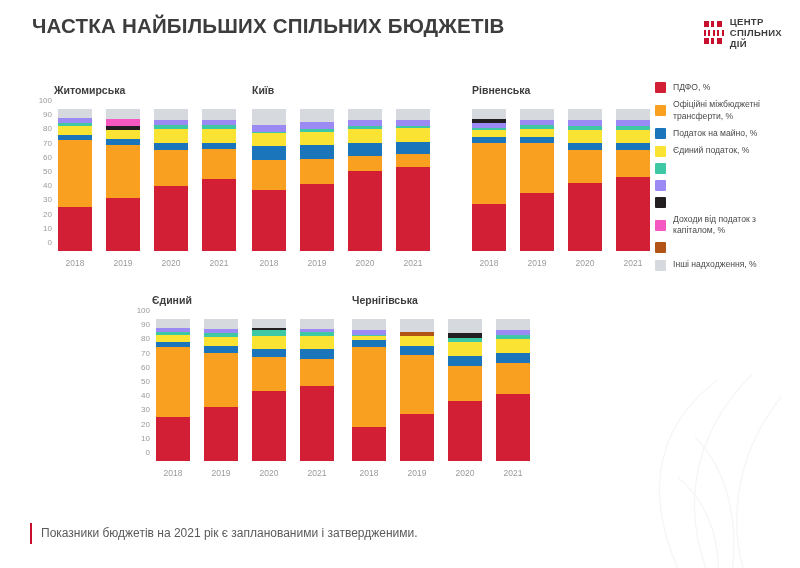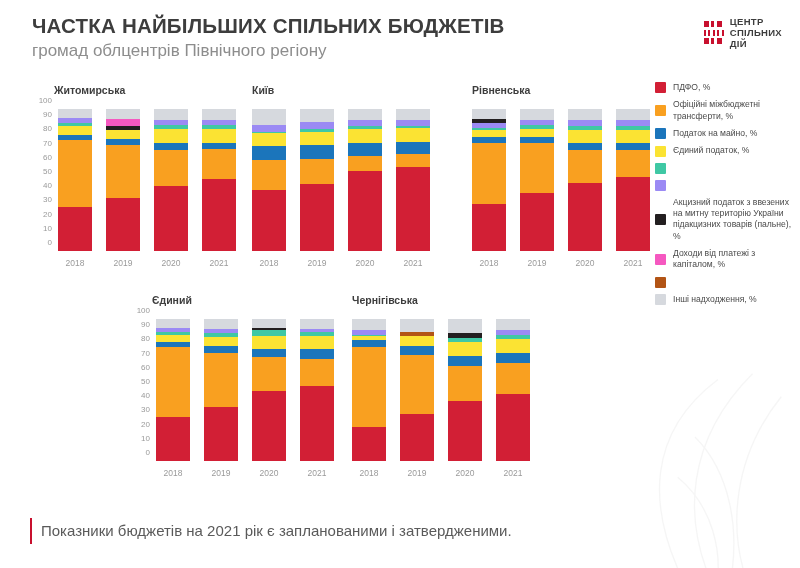--- a/index.html
+++ b/index.html
@@ -56,38 +56,37 @@
   
   .legend{position:absolute;left:655px;top:82px;width:140px;}
   .leg-item{display:flex;align-items:center;margin-bottom:6px;}
   .leg-swatch{
     width:11px;height:11px;flex:0 0 11px;margin-right:7px;border-radius:1px;
   }
   .leg-label{font-size:8.6px;color:#4a4a4a;line-height:1.32;}
   
   .footer{position:absolute;left:30px;bottom:24px;display:flex;}
   .footer-bar{width:2px;background:#c8102e;margin-right:9px;flex:0 0 2px;}
-  .footer-txt{font-size:15px;color:#5a5a5a;line-height:1.75;text-align:right;}
+  .footer-txt{font-size:12px;color:#5a5a5a;line-height:1.75;text-align:right;}
 </style>
 </head>
 <body>
 
 <svg class="watermark" viewBox="0 0 200 200">
   <g fill="none" stroke="#b9b9b9" stroke-width="1.2">
     <path d="M120 10 C60 55, 55 120, 95 195"></path>
     <path d="M150 5 C95 60, 85 130, 120 198"></path>
     <path d="M175 25 C135 75, 125 140, 150 198"></path>
     <path d="M100 60 C130 90, 140 140, 130 190"></path>
     <path d="M85 95 C115 120, 125 160, 118 195"></path>
   </g>
 </svg>
 
 <div class="header">
   <h1 class="title">ЧАСТКА НАЙБІЛЬШИХ СПІЛЬНИХ БЮДЖЕТІВ</h1>
-  <h2 class="subtitle">громад облцентрів Північного регіону</h2>
 </div>
 
 <div class="logo">
   <div class="logo-mark">
     <div class="logo-row">
       <div class="lg" style="width:5px;height:6px"></div>
       <div class="lg" style="width:3px;height:6px"></div>
       <div class="lg" style="width:5px;height:6px"></div>
     </div>
     <div class="logo-row">
@@ -430,25 +429,24 @@
       <div class="leg-label">Єдиний податок, %</div>
     </div>
     <div class="leg-item">
       <div class="leg-swatch" style="background: rgb(63, 200, 164);"></div>
     </div>
     <div class="leg-item">
       <div class="leg-swatch" style="background: rgb(155, 138, 244);"></div>
     </div>
     <div class="leg-item">
       <div class="leg-swatch" style="background: rgb(35, 31, 32);"></div>
-      <div class="leg-label">Акцизний податок з ввезених на митну територію України підакцизних товарів (пальне), %</div>
     </div>
     <div class="leg-item">
       <div class="leg-swatch" style="background: rgb(245, 88, 192);"></div>
-      <div class="leg-label">Доходи від платежі з капіталом, %</div>
+      <div class="leg-label">Доходи від податок з капіталом, %</div>
     </div>
     <div class="leg-item">
       <div class="leg-swatch" style="background: rgb(178, 84, 21);"></div>
     </div>
     <div class="leg-item">
       <div class="leg-swatch" style="background: rgb(214, 217, 222);"></div>
       <div class="leg-label">Інші надходження, %</div>
     </div>
   </div>
 

